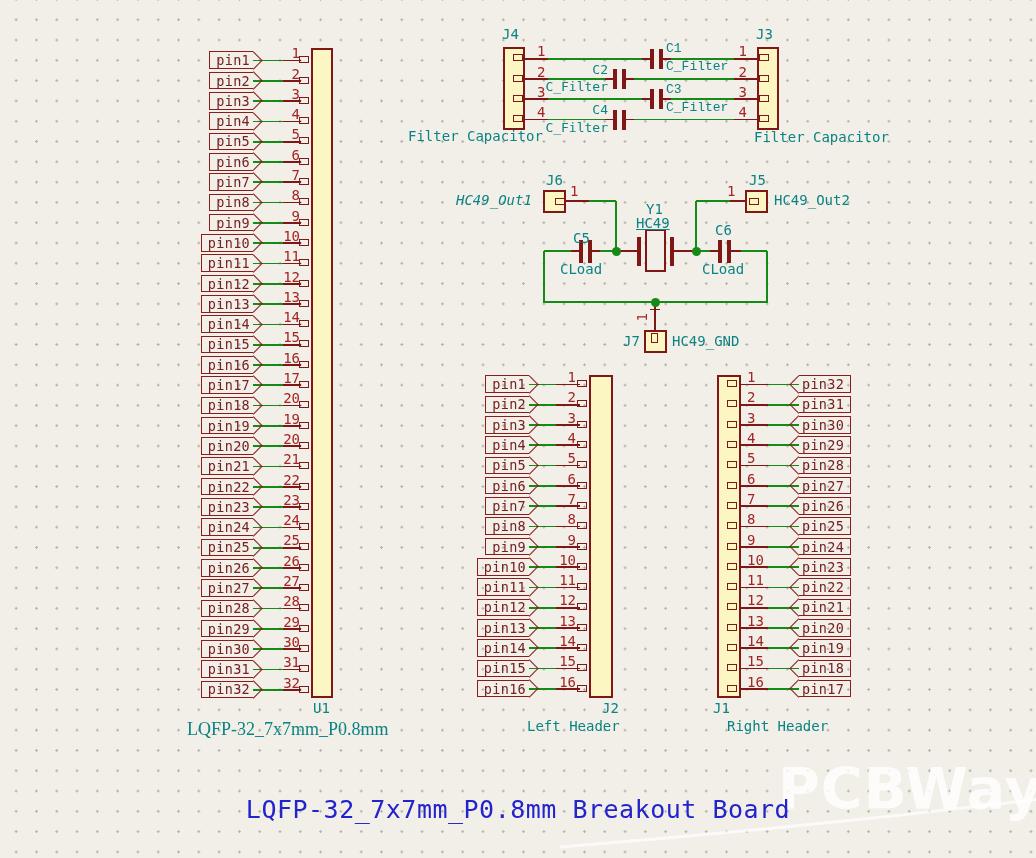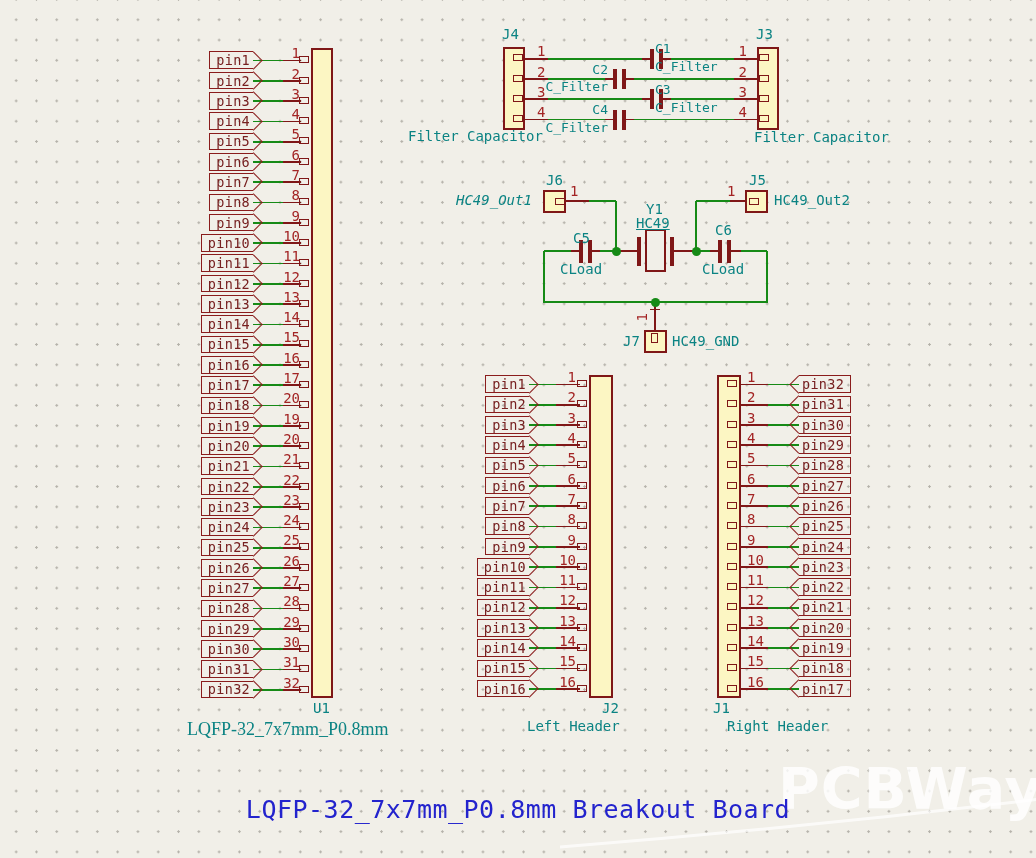--- a/index.html
+++ b/index.html
@@ -76,21 +76,21 @@
   #filter-rows .plate{top:0.2px; height:20px;}
   #filter-rows .capref,#filter-rows .capval{position:absolute; color:#0b8383; font-size:13px; line-height:1; white-space:nowrap; z-index:6;}
   #filter-rows .capref{top:-6px;}
   #filter-rows .capval{top:11.5px;}
   #filter-rows .r-even .g1{left:23px; width:94px;}
   #filter-rows .r-even .rA{left:117px; width:8px;}
   #filter-rows .r-even .p1{left:125px;}
   #filter-rows .r-even .p2{left:134px;}
   #filter-rows .r-even .rB{left:138px; width:8px;}
   #filter-rows .r-even .g2{left:146px; width:63px;}
-  #filter-rows .r-even .capref,#filter-rows .r-even .capval{left:130px;}
+  #filter-rows .r-even .capref,#filter-rows .r-even .capval{left:141px;font-family:Liberation Mono, monospace;}
   #filter-rows .r-odd .g1{left:23px; width:57px;}
   #filter-rows .r-odd .rA{left:80px; width:8px;}
   #filter-rows .r-odd .p1{left:88px;}
   #filter-rows .r-odd .p2{left:97px;}
   #filter-rows .r-odd .rB{left:101px; width:8px;}
   #filter-rows .r-odd .g2{left:109px; width:100px;}
   #filter-rows .r-odd .capref,#filter-rows .r-odd .capval{right:149px;}
   
   #title{left:50%; top:797px; transform:translateX(-50%); font-size:25px; letter-spacing:.5px; color:#2323cd; z-index:7;}
   #watermark{left:778px; top:760px; font-size:57px; font-weight:bold; letter-spacing:1px;

